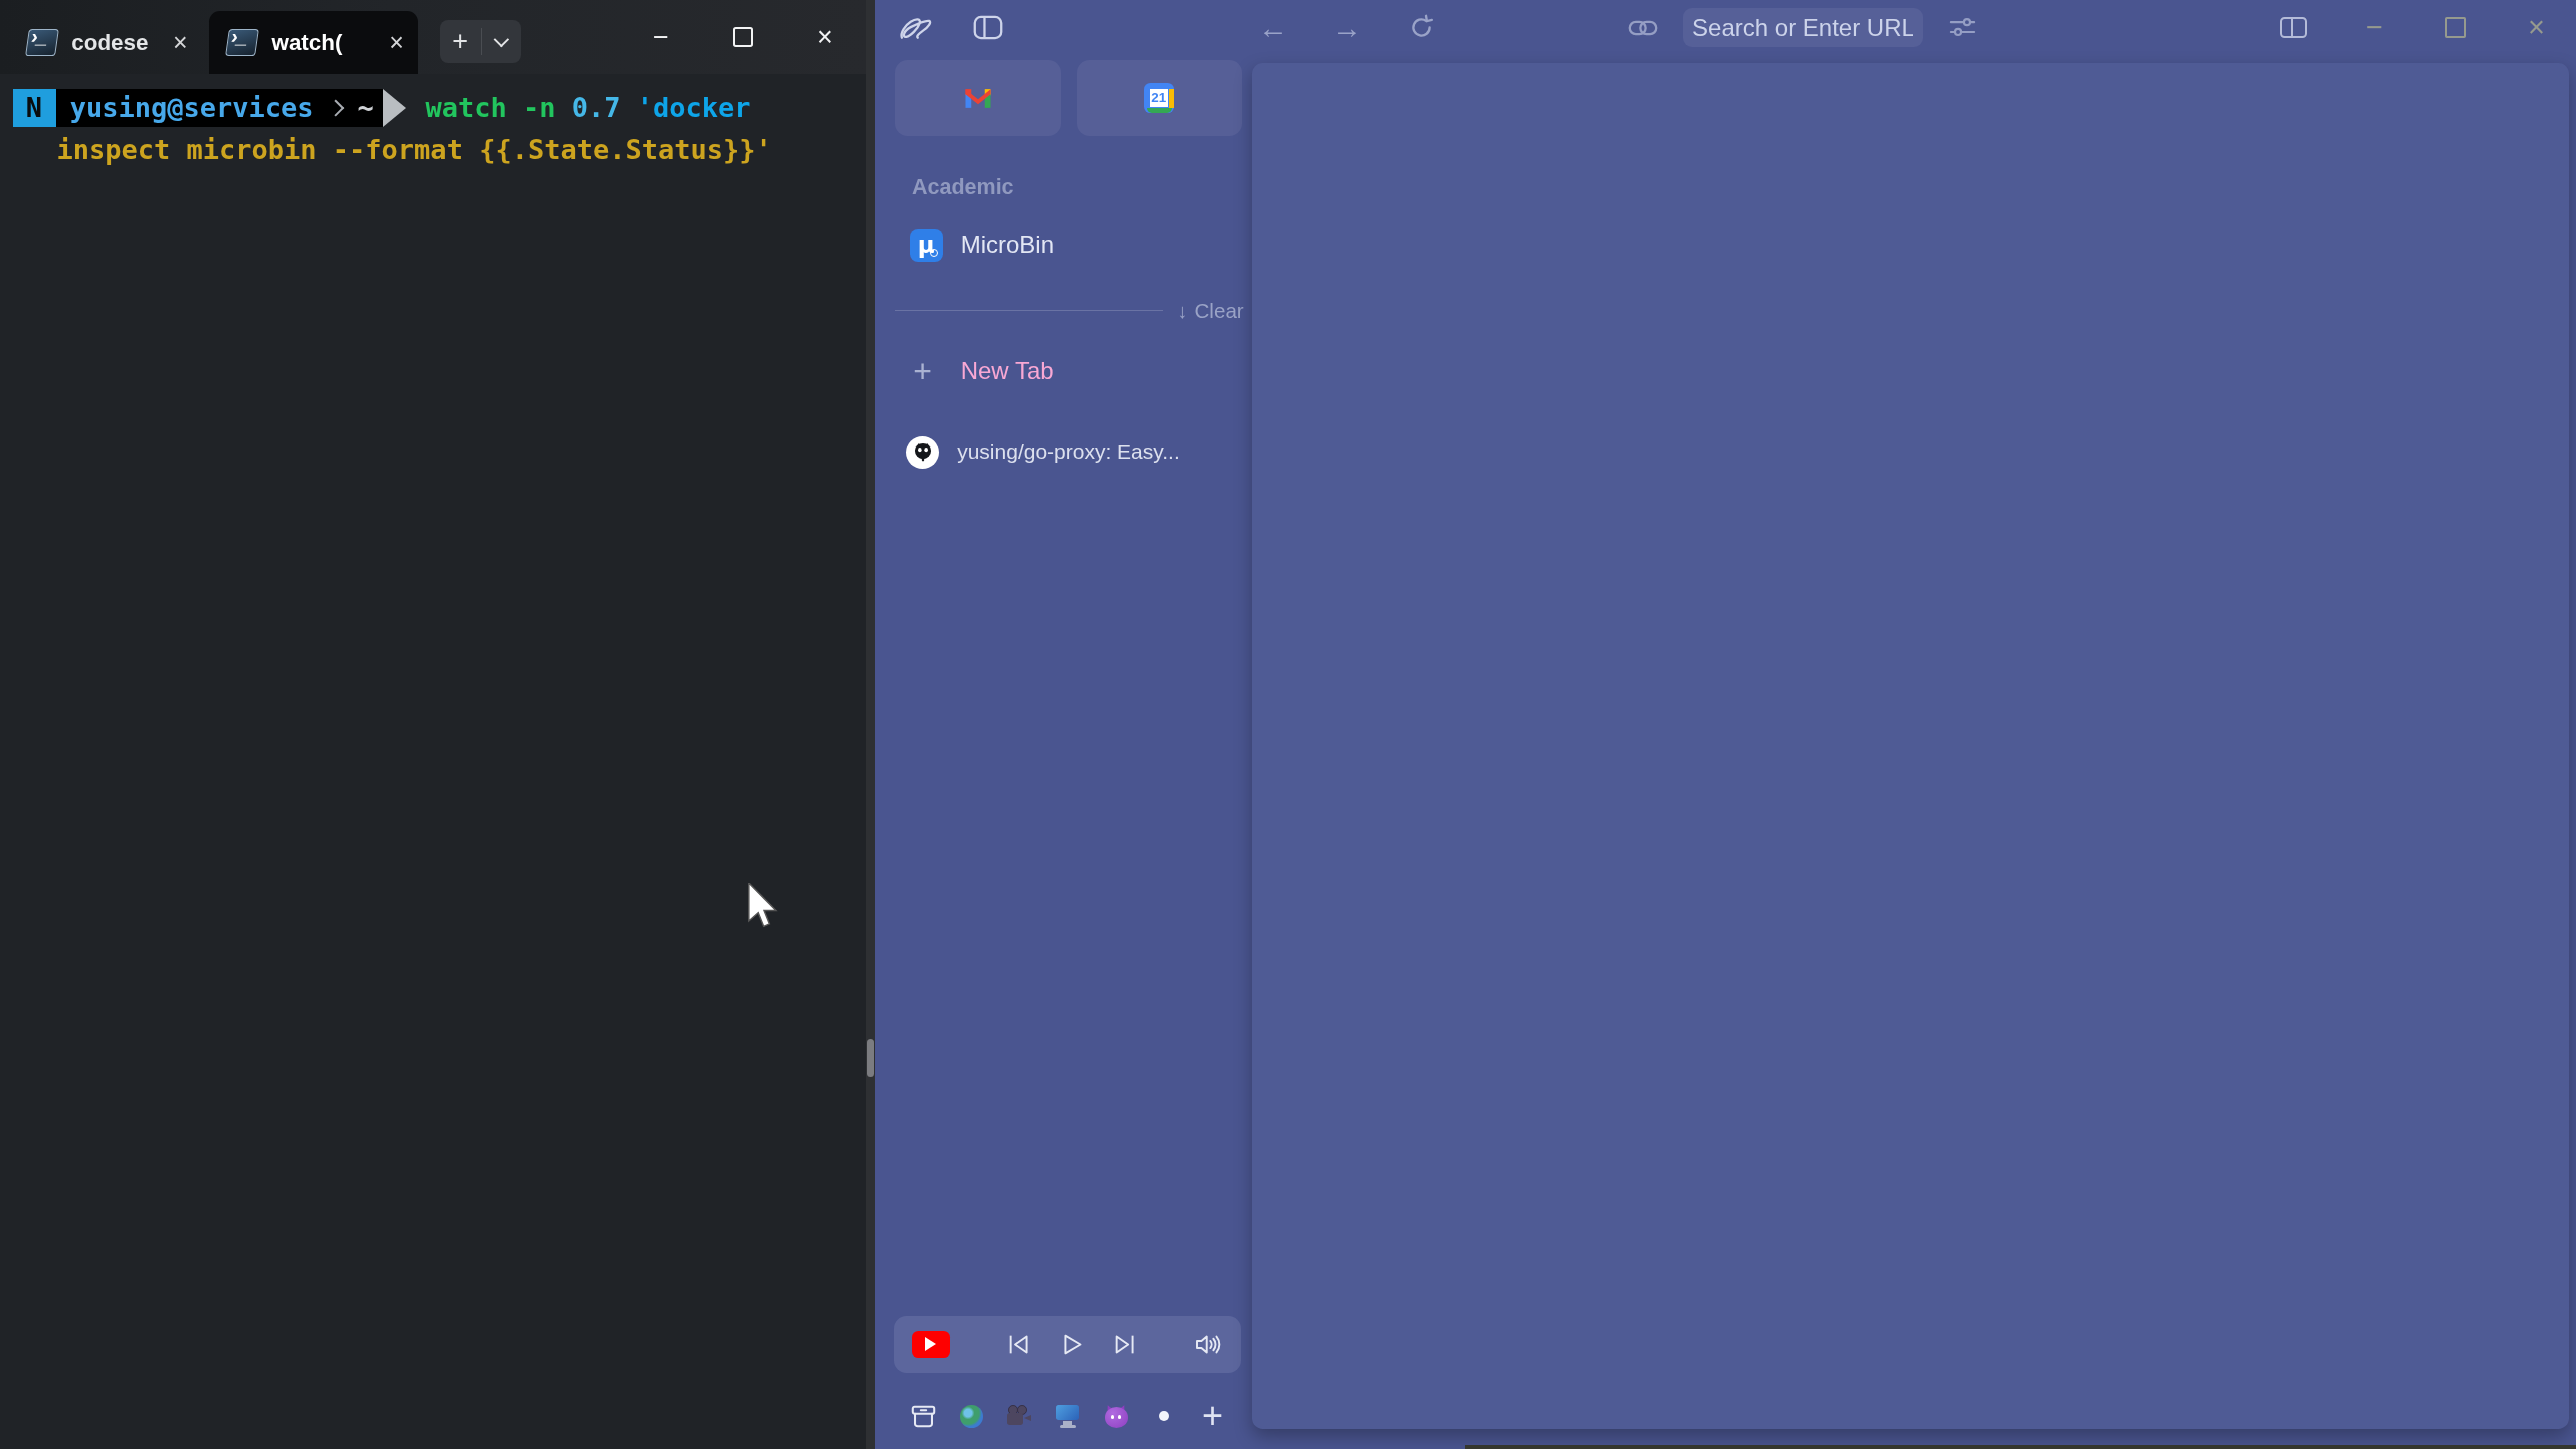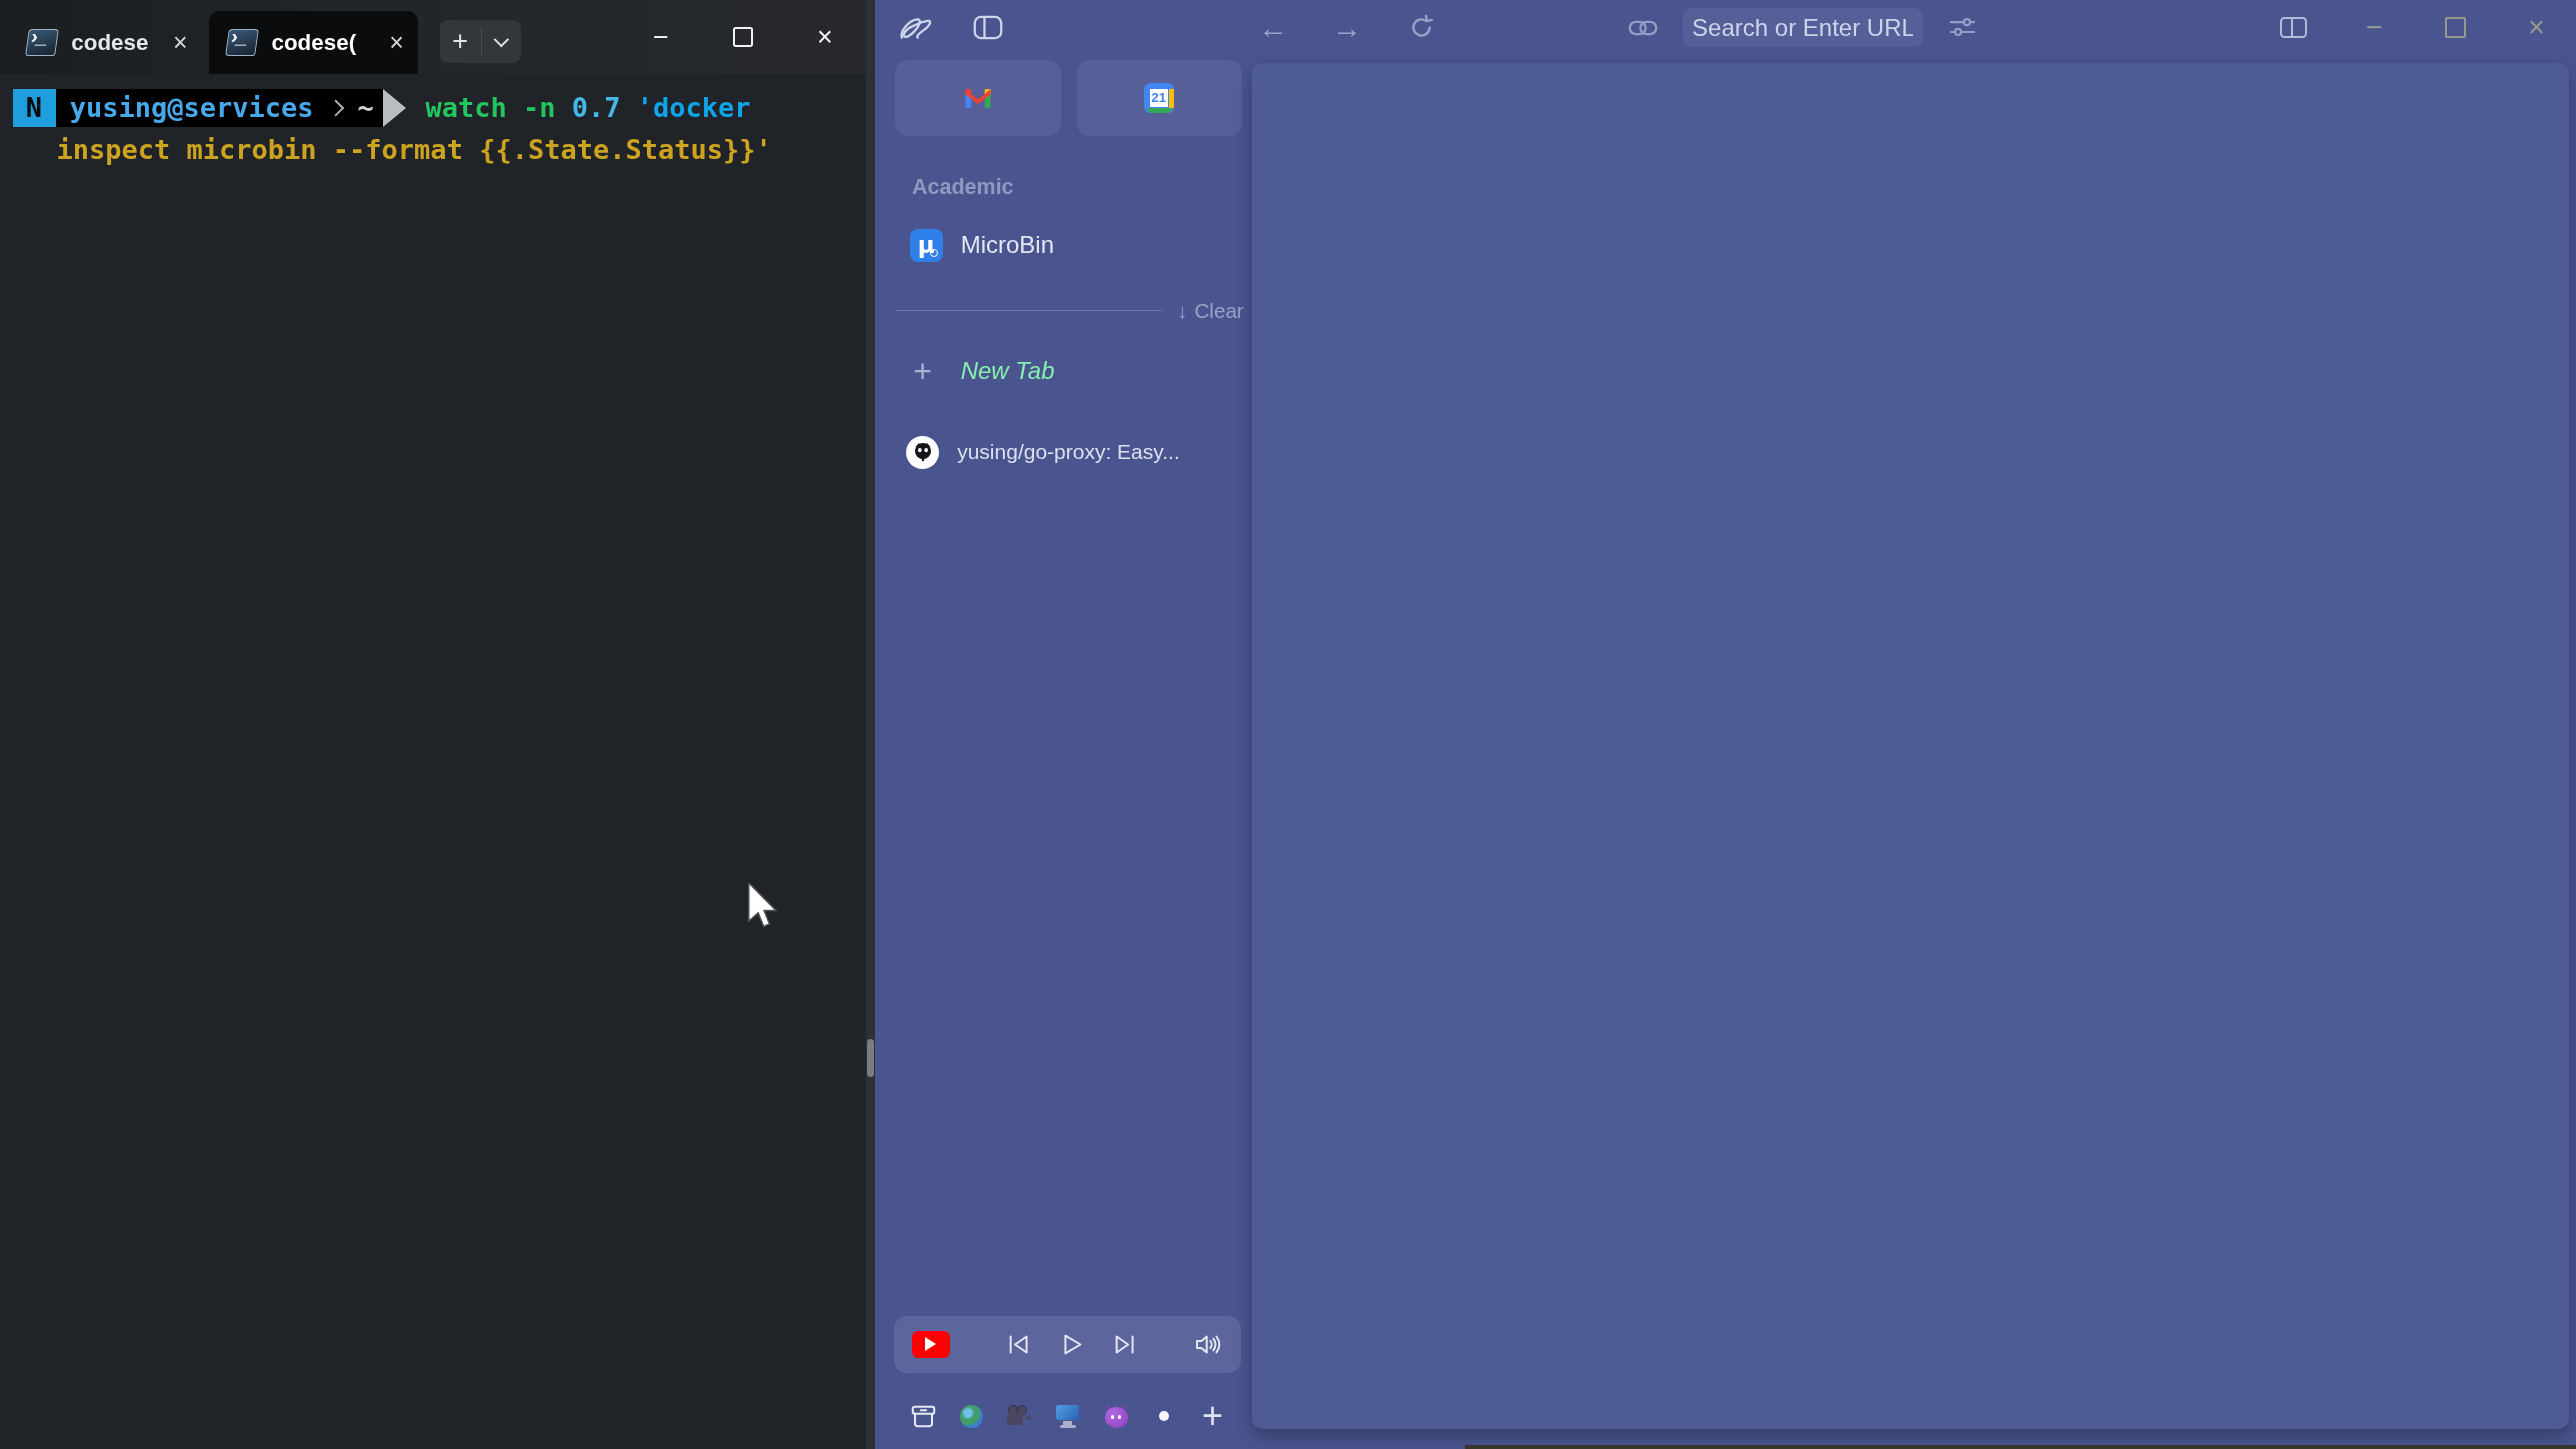--- a/index.html
+++ b/index.html
@@ -126,21 +126,21 @@
 
   <section class="terminal">
     <div class="t-tabbar">
       <div class="t-tab inactive">
         <span class="ps-icon"></span>
         <span class="t-tab-label">codese</span>
         <span class="t-close">×</span>
       </div>
       <div class="t-tab active">
         <span class="ps-icon"></span>
-        <span class="t-tab-label">codese(</span>
+        <span class="t-tab-label">watch(</span>
         <span class="t-close">×</span>
       </div>
       <div class="t-newgroup">
         <div class="t-newbtn">+</div>
         <div class="t-sep"></div>
         <div class="t-chevbtn">
             <span class="chev-down"></span>
           </div>
       </div>
       <div class="t-wincontrols">
@@ -271,21 +271,21 @@
       <div class="clear-row">
         <span class="clear-line"></span>
         <span class="clear-btn">
           <span>↓</span>
           <span>Clear</span>
         </span>
       </div>
 
       <div class="side-row row-newtab">
         <span class="plus-glyph">+</span>
-        <span class="row-title" style="color:#86efac;font-style:italic;">New Tab</span>
+        <span class="row-title" style="color:#f9a8d4;">New Tab</span>
       </div>
 
       <div class="side-row row-tab">
         <span class="gh-ic">
           <svg width="26" height="26" viewBox="0 0 29 29">
             <circle cx="14.5" cy="13.5" r="9" fill="#14161a"></circle>
             <polygon points="6,9 10,4.5 12,8" fill="#14161a"></polygon>
             <polygon points="23,9 19,4.5 17,8" fill="#14161a"></polygon>
             <ellipse cx="11" cy="12.5" rx="2" ry="2.4" fill="#fff"></ellipse>
             <ellipse cx="18" cy="12.5" rx="2" ry="2.4" fill="#fff"></ellipse>

